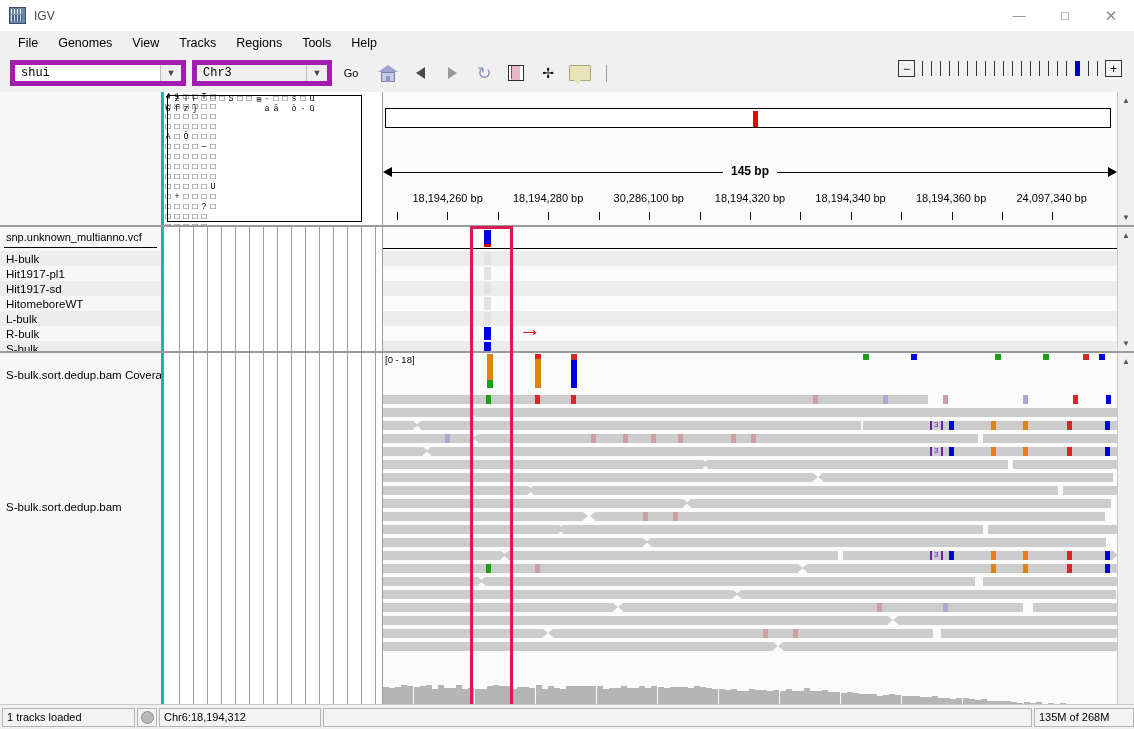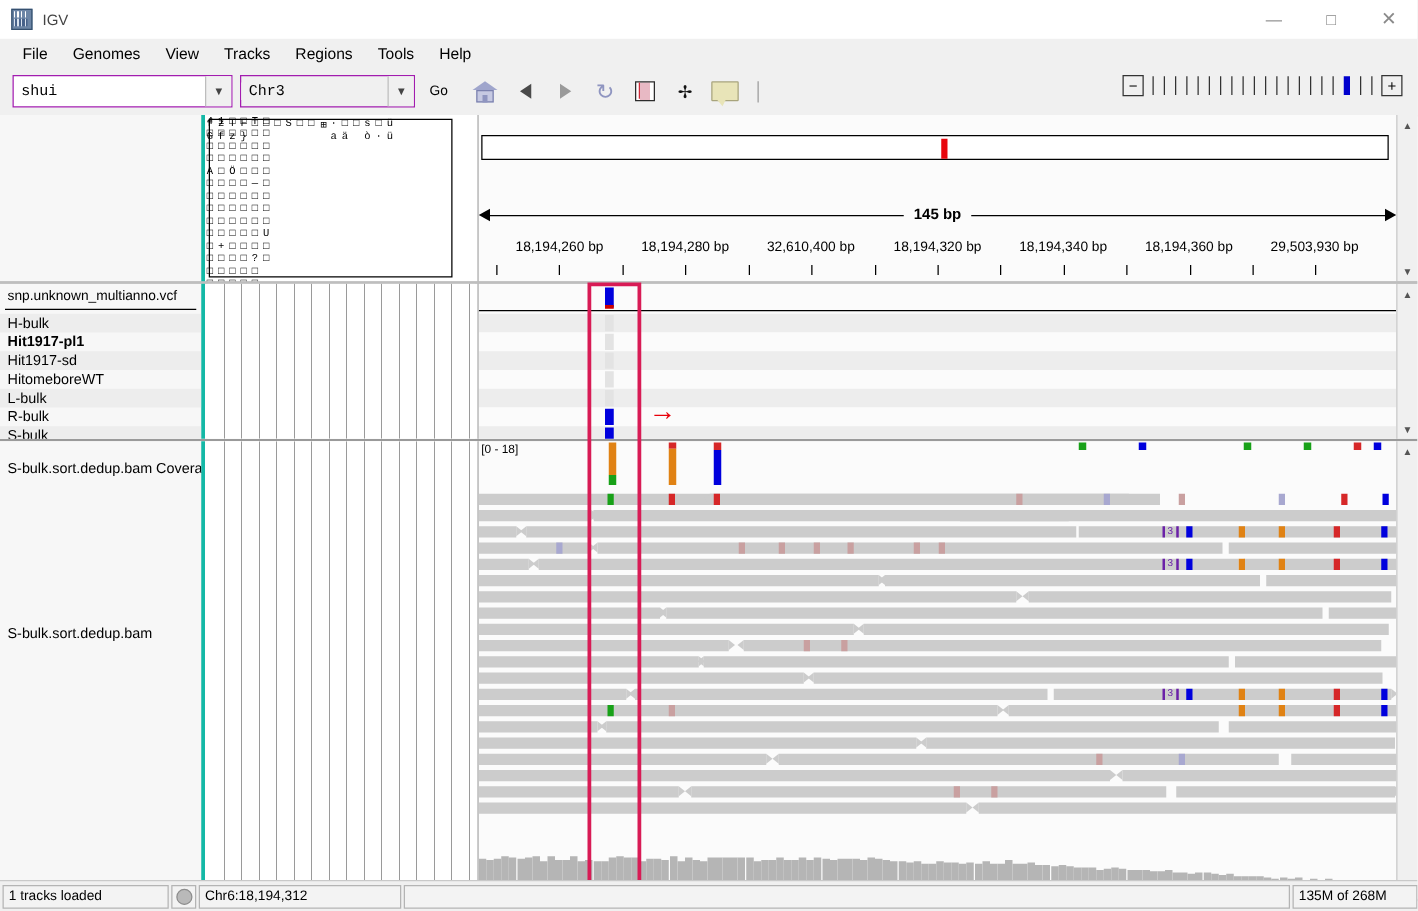--- a/index.html
+++ b/index.html
@@ -29,21 +29,21 @@
   .winbtn.close{font-size:15px;}
   .winbtn span{display:block;}
 
   
   .menubar{height:23px;background:#f0f0f0;display:flex;align-items:center;padding-left:8px;gap:0;}
   .menuitem{padding:2px 10px;font-size:12.5px;color:#000;}
 
   
   .toolbar{height:38px;background:#f0f0f0;display:flex;align-items:center;
       padding-left:10px;gap:0;border-bottom:1px solid #c9c9c9;position:relative;}
-  .combo{height:26px;background:#fff;border:1px solid #a21caf;display:flex;align-items:center;
+  .combo{height:26px;background:#fff;border:5px solid #a21caf;display:flex;align-items:center;
       box-sizing:border-box;}
   .combo .val{flex:1;padding-left:6px;font-family:"Liberation Mono",monospace;font-size:12px;
       white-space:nowrap;overflow:hidden;}
   .combo .arrow{width:20px;height:100%;display:flex;align-items:center;justify-content:center;
       background:#f0f0f0;border-left:1px solid #bdbdbd;font-size:9px;color:#444;}
   #genome-combo{width:176px;margin-right:6px;}
   #chrom-combo{width:140px;background:#f0f0f0;margin-right:8px;}
   #chrom-combo .val{background:#f0f0f0;}
   #locus-box{width:228px;height:26px;background:#fff;border:1px solid #9a9a9a;display:flex;
       align-items:center;box-sizing:border-box;}
@@ -311,25 +311,25 @@
           <div class="ideo-mark"></div>
         </div>
         <div class="rulerzone">
           <div class="bp-arrow-l"></div>
           <div class="bp-line"></div>
           <div class="bp-arrow-r"></div>
           <div class="bp-label">145 bp</div>
           <div class="tickrow" id="tickrow">
               <div class="ticklabel" style="left: 8.8%;">18,194,260 bp</div>
               <div class="ticklabel" style="left: 22.5%;">18,194,280 bp</div>
-              <div class="ticklabel" style="left: 36.2%;">32,610,400 bp</div>
+              <div class="ticklabel" style="left: 36.2%;">30,286,100 bp</div>
               <div class="ticklabel" style="left: 50%;">18,194,320 bp</div>
               <div class="ticklabel" style="left: 63.7%;">18,194,340 bp</div>
               <div class="ticklabel" style="left: 77.4%;">18,194,360 bp</div>
-              <div class="ticklabel" style="left: 91.1%;">29,503,930 bp</div>
+              <div class="ticklabel" style="left: 91.1%;">24,097,340 bp</div>
               <div class="tick" style="left: 1.9%;"></div>
               <div class="tick" style="left: 8.77%;"></div>
               <div class="tick" style="left: 15.64%;"></div>
               <div class="tick" style="left: 22.51%;"></div>
               <div class="tick" style="left: 29.38%;"></div>
               <div class="tick" style="left: 36.25%;"></div>
               <div class="tick" style="left: 43.12%;"></div>
               <div class="tick" style="left: 49.99%;"></div>
               <div class="tick" style="left: 56.86%;"></div>
               <div class="tick" style="left: 63.73%;"></div>
@@ -344,21 +344,21 @@
         <div class="arrowbox">▲</div>
         <div class="arrowbox bot">▼</div>
       </div>
     </div>
 
     <div class="panel" id="panel-vcf">
       <div class="names" id="vcf-names">
         <div class="trackname vcf-title">snp.unknown_multianno.vcf</div>
         <div class="nm-sep"></div>
       <div class="samplerow alt" style="top: 24px;">H-bulk</div>
-          <div class="samplerow" style="top: 39px; font-weight: bold;">Hit1917-pl1</div>
+          <div class="samplerow" style="top: 39px;">Hit1917-pl1</div>
           <div class="samplerow alt" style="top: 54px;">Hit1917-sd</div>
           <div class="samplerow" style="top: 69px;">HitomeboreWT</div>
           <div class="samplerow alt" style="top: 84px;">L-bulk</div>
           <div class="samplerow" style="top: 99px;">R-bulk</div>
           <div class="samplerow alt" style="top: 114px;">S-bulk</div>
         </div>
       <div class="attrs">
         <div class="attrgrid"></div>
       </div>
       <div class="dataarea" id="vcf-data">

